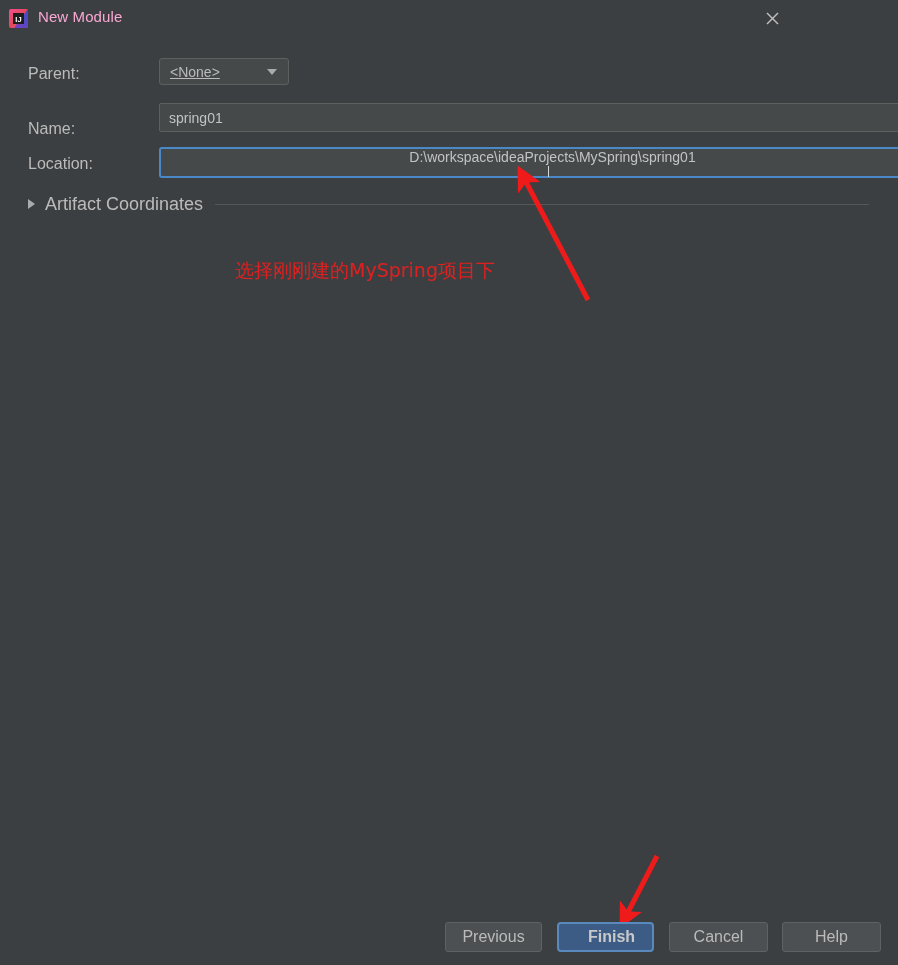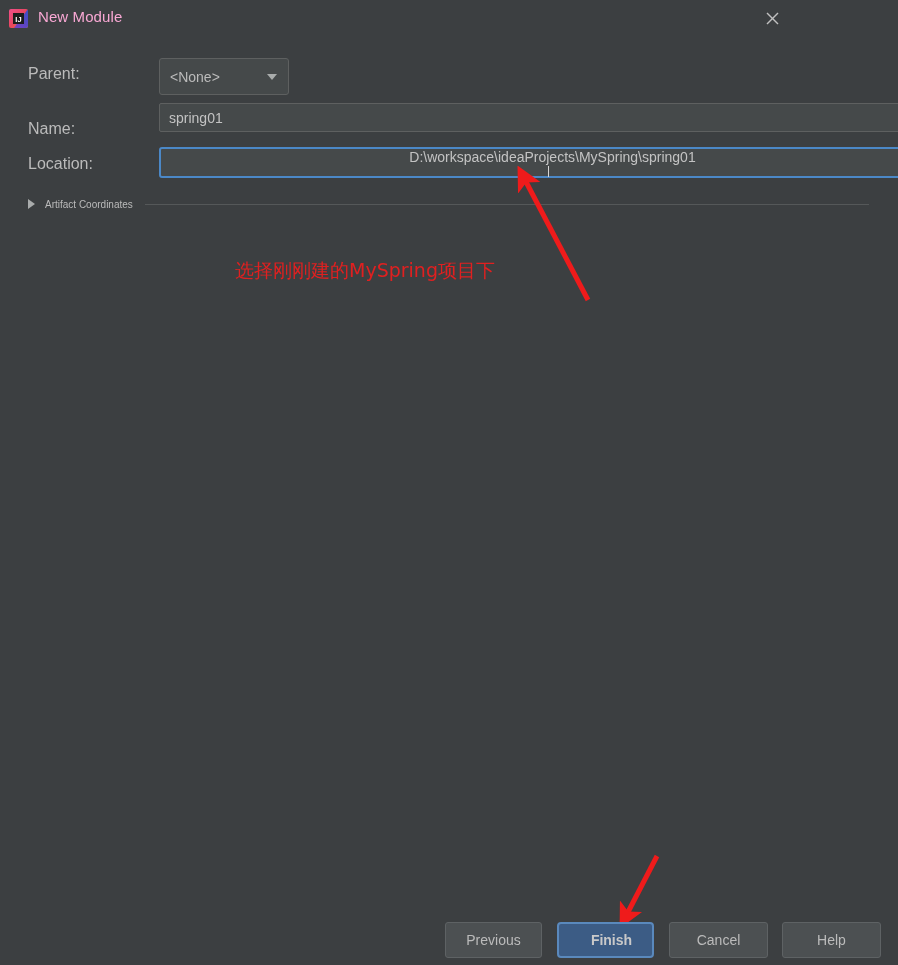--- a/index.html
+++ b/index.html
@@ -60,28 +60,29 @@
     font-size: 16px;
     color: #bbbbbb;
   }
   #label-parent   { left: 28px; top: 65px; }
   #label-name     { left: 28px; top: 110px; margin-top: 10px; }
   #label-location { left: 28px; top: 155px; }
 
   .combo {
     position: absolute;
     left: 159px; top: 58px;
-    width: 130px; height: 37px;
+    width: 130px; height: 27px;
     background: #45494a;
     border: 1px solid #5e6060;
     border-radius: 3px;
     box-sizing: border-box;
     display: flex;
     align-items: center;
     cursor: default;
+    text-decoration: underline;
   }
   .combo .combo-value {
     margin-left: 10px;
     font-size: 14px;
     color: #bbbbbb;
   }
   .combo .combo-arrow {
     position: absolute;
     right: 11px;
     width: 0; height: 0;
@@ -151,21 +152,21 @@
   }
   .section .tri {
     width: 0; height: 0;
     border-top: 5px solid transparent;
     border-bottom: 5px solid transparent;
     border-left: 7px solid #a9acac;
     margin-right: 10px;
     flex: 0 0 auto;
   }
   .section .sec-label {
-    font-size: 10px;
+    font-size: 18px;
     color: #bbbbbb;
     flex: 0 0 auto;
   }
   .section .sec-rule {
     flex: 1 1 auto;
     height: 1px;
     background: #555859;
     margin-left: 12px;
   }
 
@@ -183,27 +184,27 @@
     position: absolute;
     left: 0; top: 0;
     width: 898px; height: 965px;
     pointer-events: none;
   }
 
   
   .btn {
     position: absolute;
     top: 922px;
-    height: 36px;
+    height: 30px;
     background: #4c5052;
     border: 1px solid #5e6264;
     border-radius: 3px;
     box-sizing: border-box;
     color: #bbbbbb;
-    font-size: 14px;
+    font-size: 16px;
     display: flex;
     align-items: center;
     justify-content: center;
     cursor: pointer;
     font-family: "Liberation Sans", "DejaVu Sans", sans-serif;
   }
   #btn-previous { left: 445px; width: 97px; }
   #btn-finish {
     left: 557px; width: 97px;
     background: #3c5c85;

